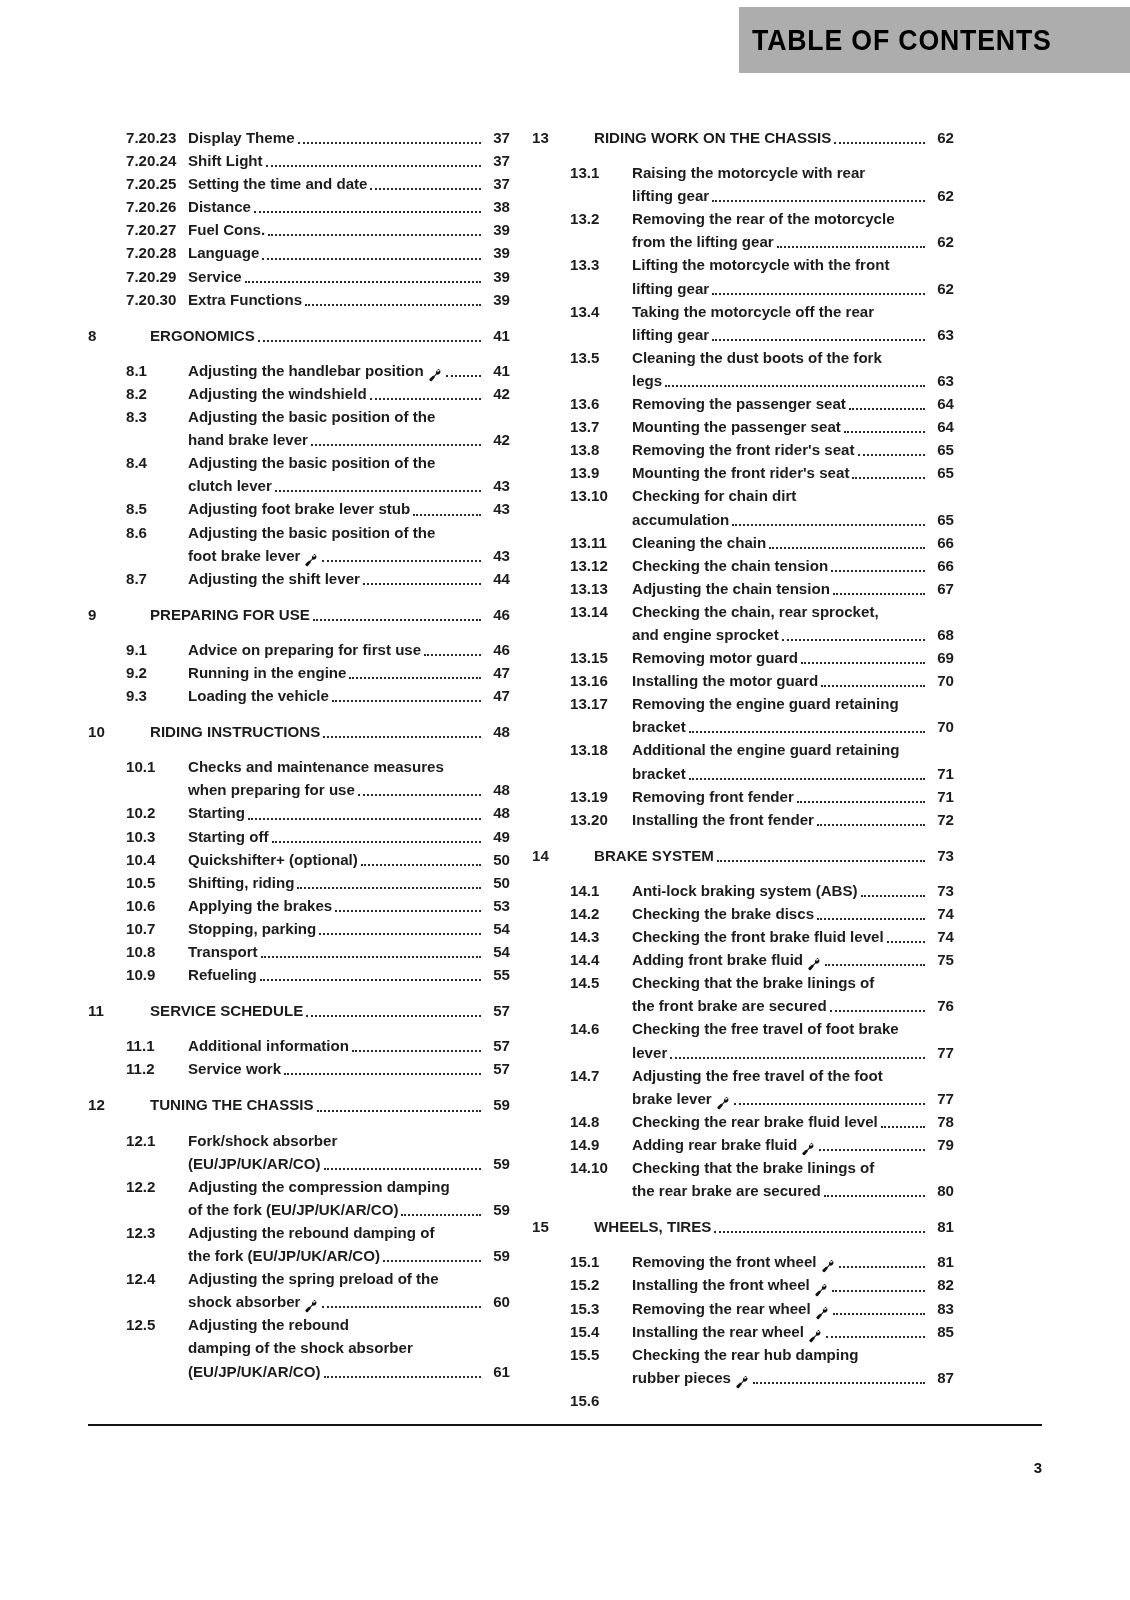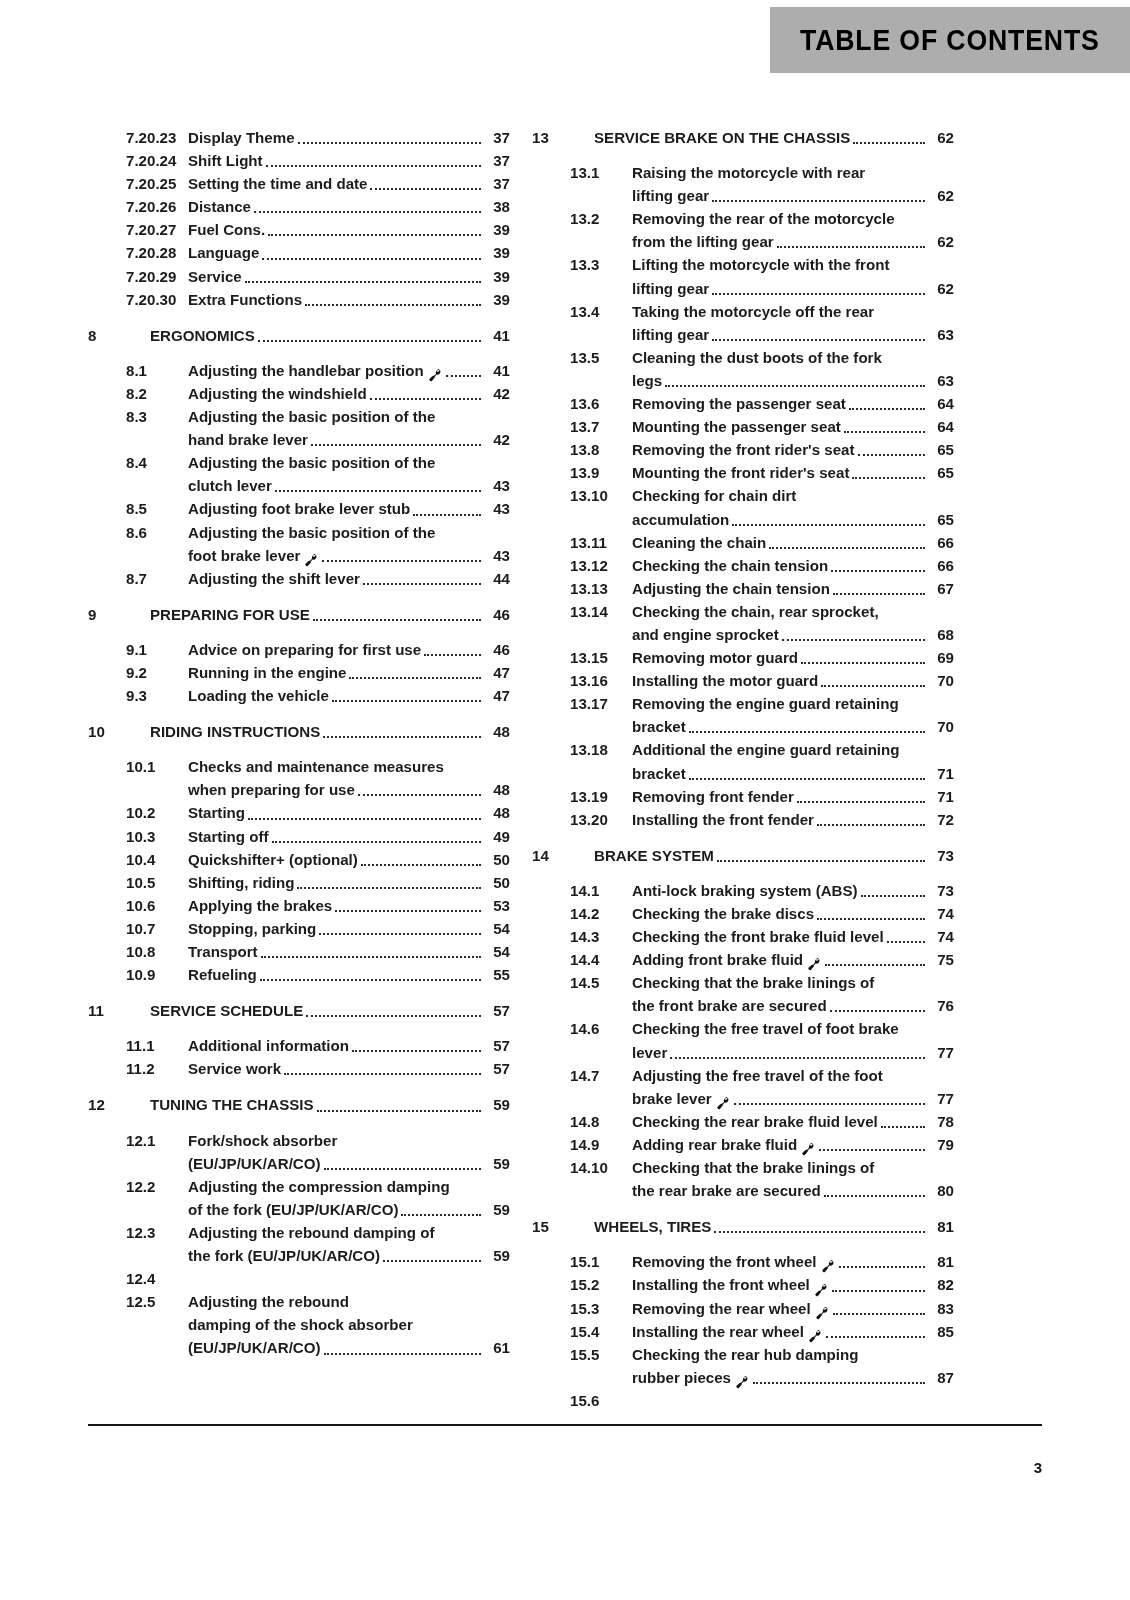--- a/index.html
+++ b/index.html
@@ -12,25 +12,25 @@
     position: relative;
     font-family: "Liberation Sans", sans-serif;
     color: #1a1a1a;
     overflow: hidden;
   }
 
   
   #header-band {
     position: absolute;
     top: 7px; right: 0;
-    width: 360px; height: 66px;
+    width: 391px; height: 66px;
     background: #adadad;
     display: flex;
     align-items: center;
-    justify-content: center;
+    justify-content: flex-start;
   }
   #header-title {
     font-family: "Liberation Sans Narrow", "Liberation Sans", sans-serif;
     font-weight: bold;
     font-size: 29px;
     letter-spacing: 0.9px;
     color: #000;
     transform: scaleX(0.92);
     white-space: nowrap;
   }
@@ -529,20 +529,35 @@
           </div>
           <div class="line-row">
             <span class="txt">the fork (EU/JP/UK/AR/CO)</span>
             <span class="leader"></span>
             <span class="page">59</span>
           </div>
         </div>
       </div>
       <div class="toc-entry lvl2">
         <div class="num">12.4</div>
+        <div class="lines">
+          <div class="line-row nolead">
+            <span class="txt">Adjusting the spring preload of the</span>
+          </div>
+          <div class="line-row">
+            <span class="txt">shock absorber</span>
+            <span class="wrench">
+              <svg viewBox="0 0 16 16" width="14" height="13">
+                <path d="M14.6 1.9c-1.4-1.0-3.3-0.8-4.5 0.4-1.0 1.0-1.3 2.4-0.9 3.6L6.6 8.5l-0.9-0.5-4.3 4.0c-0.5 0.5-0.5 1.3 0 1.8l0.9 0.9c0.5 0.5 1.3 0.5 1.8 0l3.8-4.4-0.4-0.9 2.6-2.6c1.2 0.4 2.6 0.1 3.6-0.9 1.2-1.2 1.4-3.1 0.4-4.5l-2.0 2.0-1.6-0.3-0.3-1.6 2.4-1.6z" fill="#111111"></path>
+              </svg>
+            </span>
+            <span class="leader"></span>
+            <span class="page">60</span>
+          </div>
+        </div>
       </div>
       <div class="toc-entry lvl2">
         <div class="num">12.5</div>
         <div class="lines">
           <div class="line-row nolead">
             <span class="txt">Adjusting the rebound</span>
           </div>
           <div class="line-row nolead">
             <span class="txt">damping of the shock absorber</span>
           </div>
@@ -552,21 +567,21 @@
             <span class="page">61</span>
           </div>
         </div>
       </div>
     </div>
     <div class="toc-column">
       <div class="toc-entry lvl1">
         <div class="num">13</div>
         <div class="lines">
           <div class="line-row">
-            <span class="txt">SERVICE BRAKE ON THE CHASSIS</span>
+            <span class="txt">RIDING WORK ON THE CHASSIS</span>
             <span class="leader"></span>
             <span class="page">62</span>
           </div>
         </div>
       </div>
       <div class="toc-entry lvl2">
         <div class="num">13.1</div>
         <div class="lines">
           <div class="line-row nolead">
             <span class="txt">Raising the motorcycle with rear</span>

